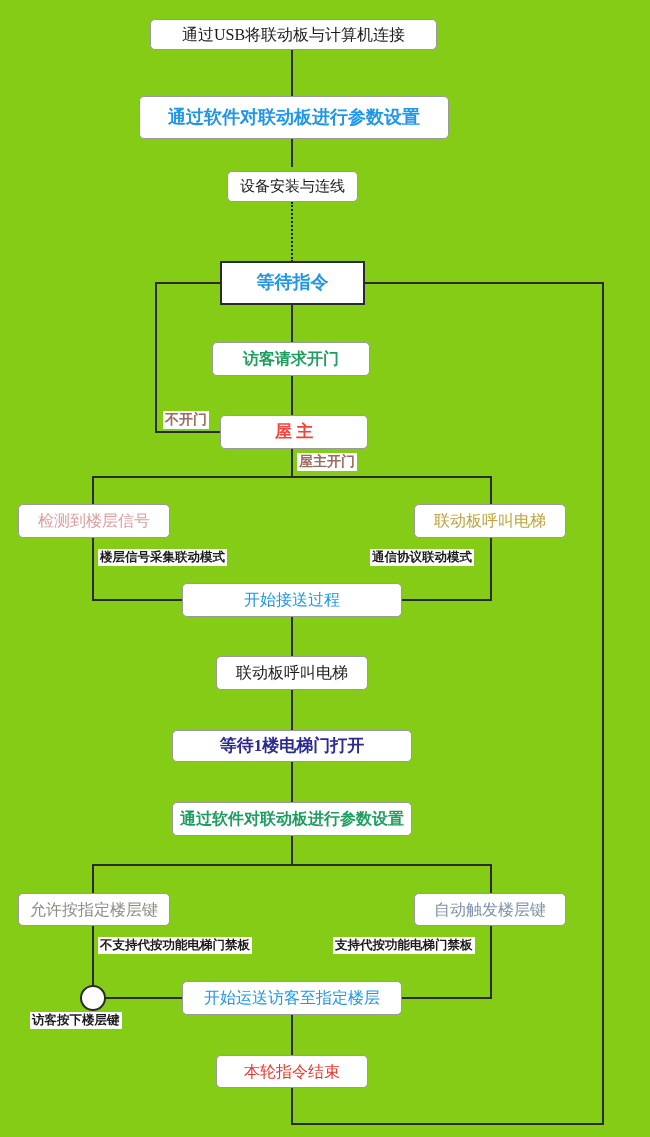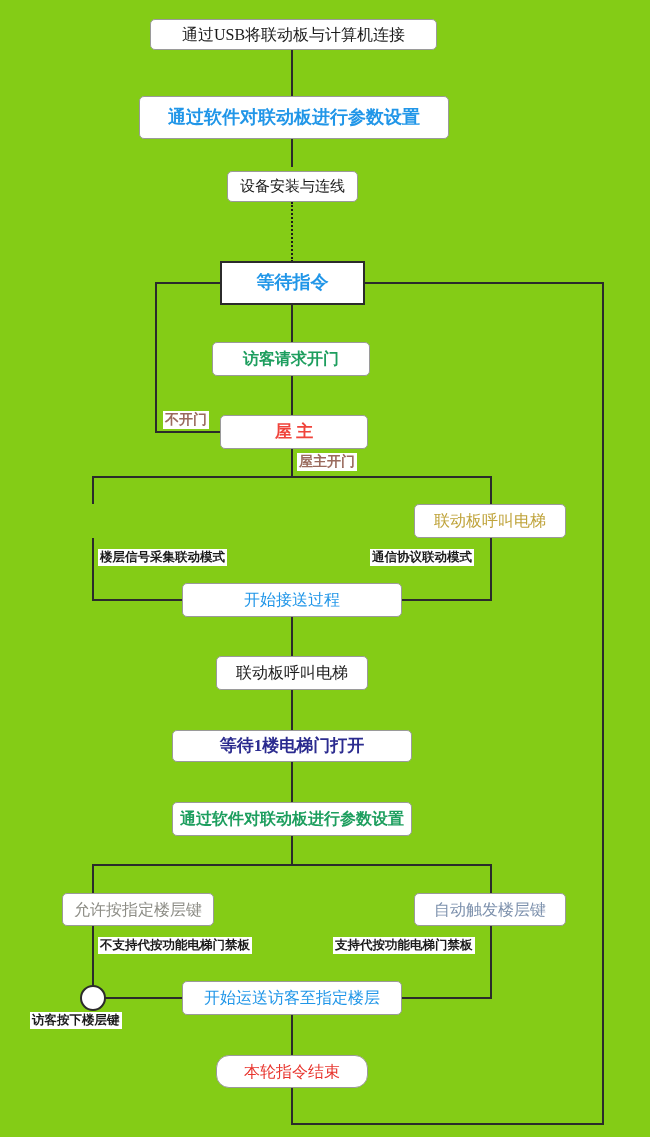--- a/index.html
+++ b/index.html
@@ -32,21 +32,21 @@
     white-space: nowrap;
     z-index: 3;
   }
   .node.strong {
     border: 2px solid #2b2b2b;
     border-radius: 0;
   }
   .t-black   { color: #1a1a1a; }
   .t-blue    { color: #2196e8; }
   .t-green   { color: #1d9e5e; }
-  .t-red     { color: #e8352e; border-radius: 13px; }
+  .t-red     { color: #e8352e; }
   .t-crimson { color: #f0443c; }
   .t-salmon  { color: #dd9d9d; }
   .t-gold    { color: #bfa33a; }
   .t-navy    { color: #2b2b8f; }
   .t-gray    { color: #8c8c85; }
   .t-slate   { color: #7d91ad; }
 
   .f-16 { font-size: 16px; }
   .f-15 { font-size: 15px; }
   .f-17 { font-size: 17px; font-weight: bold; }
@@ -161,20 +161,23 @@
   </div>
 
   <div class="node f-16 t-green bold" style="left:212px; top:342px; width:158px; height:34px;">
     <span>访客请求开门</span>
   </div>
 
   <div class="node f-17 t-crimson" style="left:220px; top:415px; width:148px; height:34px;">
     <span>屋 主</span>
   </div>
 
+  <div class="node f-16 t-salmon" style="left:18px; top:504px; width:152px; height:34px;">
+    <span>检测到楼层信号</span>
+  </div>
 
   <div class="node f-16 t-gold" style="left:414px; top:504px; width:152px; height:34px;">
     <span>联动板呼叫电梯</span>
   </div>
 
   <div class="node f-16 t-blue" style="left:182px; top:583px; width:220px; height:34px;">
     <span>开始接送过程</span>
   </div>
 
   <div class="node f-16 t-black" style="left:216px; top:656px; width:152px; height:34px;">
@@ -182,21 +185,21 @@
   </div>
 
   <div class="node f-17 t-navy" style="left:172px; top:730px; width:240px; height:32px;">
     <span>等待1楼电梯门打开</span>
   </div>
 
   <div class="node f-16 t-green bold" style="left:172px; top:802px; width:240px; height:34px;">
     <span>通过软件对联动板进行参数设置</span>
   </div>
 
-  <div class="node f-16 t-gray" style="left:18px; top:893px; width:152px; height:33px;margin-left:44px;">
+  <div class="node f-16 t-gray" style="left:18px; top:893px; width:152px; height:33px;">
     <span>允许按指定楼层键</span>
   </div>
 
   <div class="node f-16 t-slate" style="left:414px; top:893px; width:152px; height:33px;">
     <span>自动触发楼层键</span>
   </div>
 
   <div class="node f-16 t-blue" style="left:182px; top:981px; width:220px; height:34px;">
     <span>开始运送访客至指定楼层</span>
   </div>

